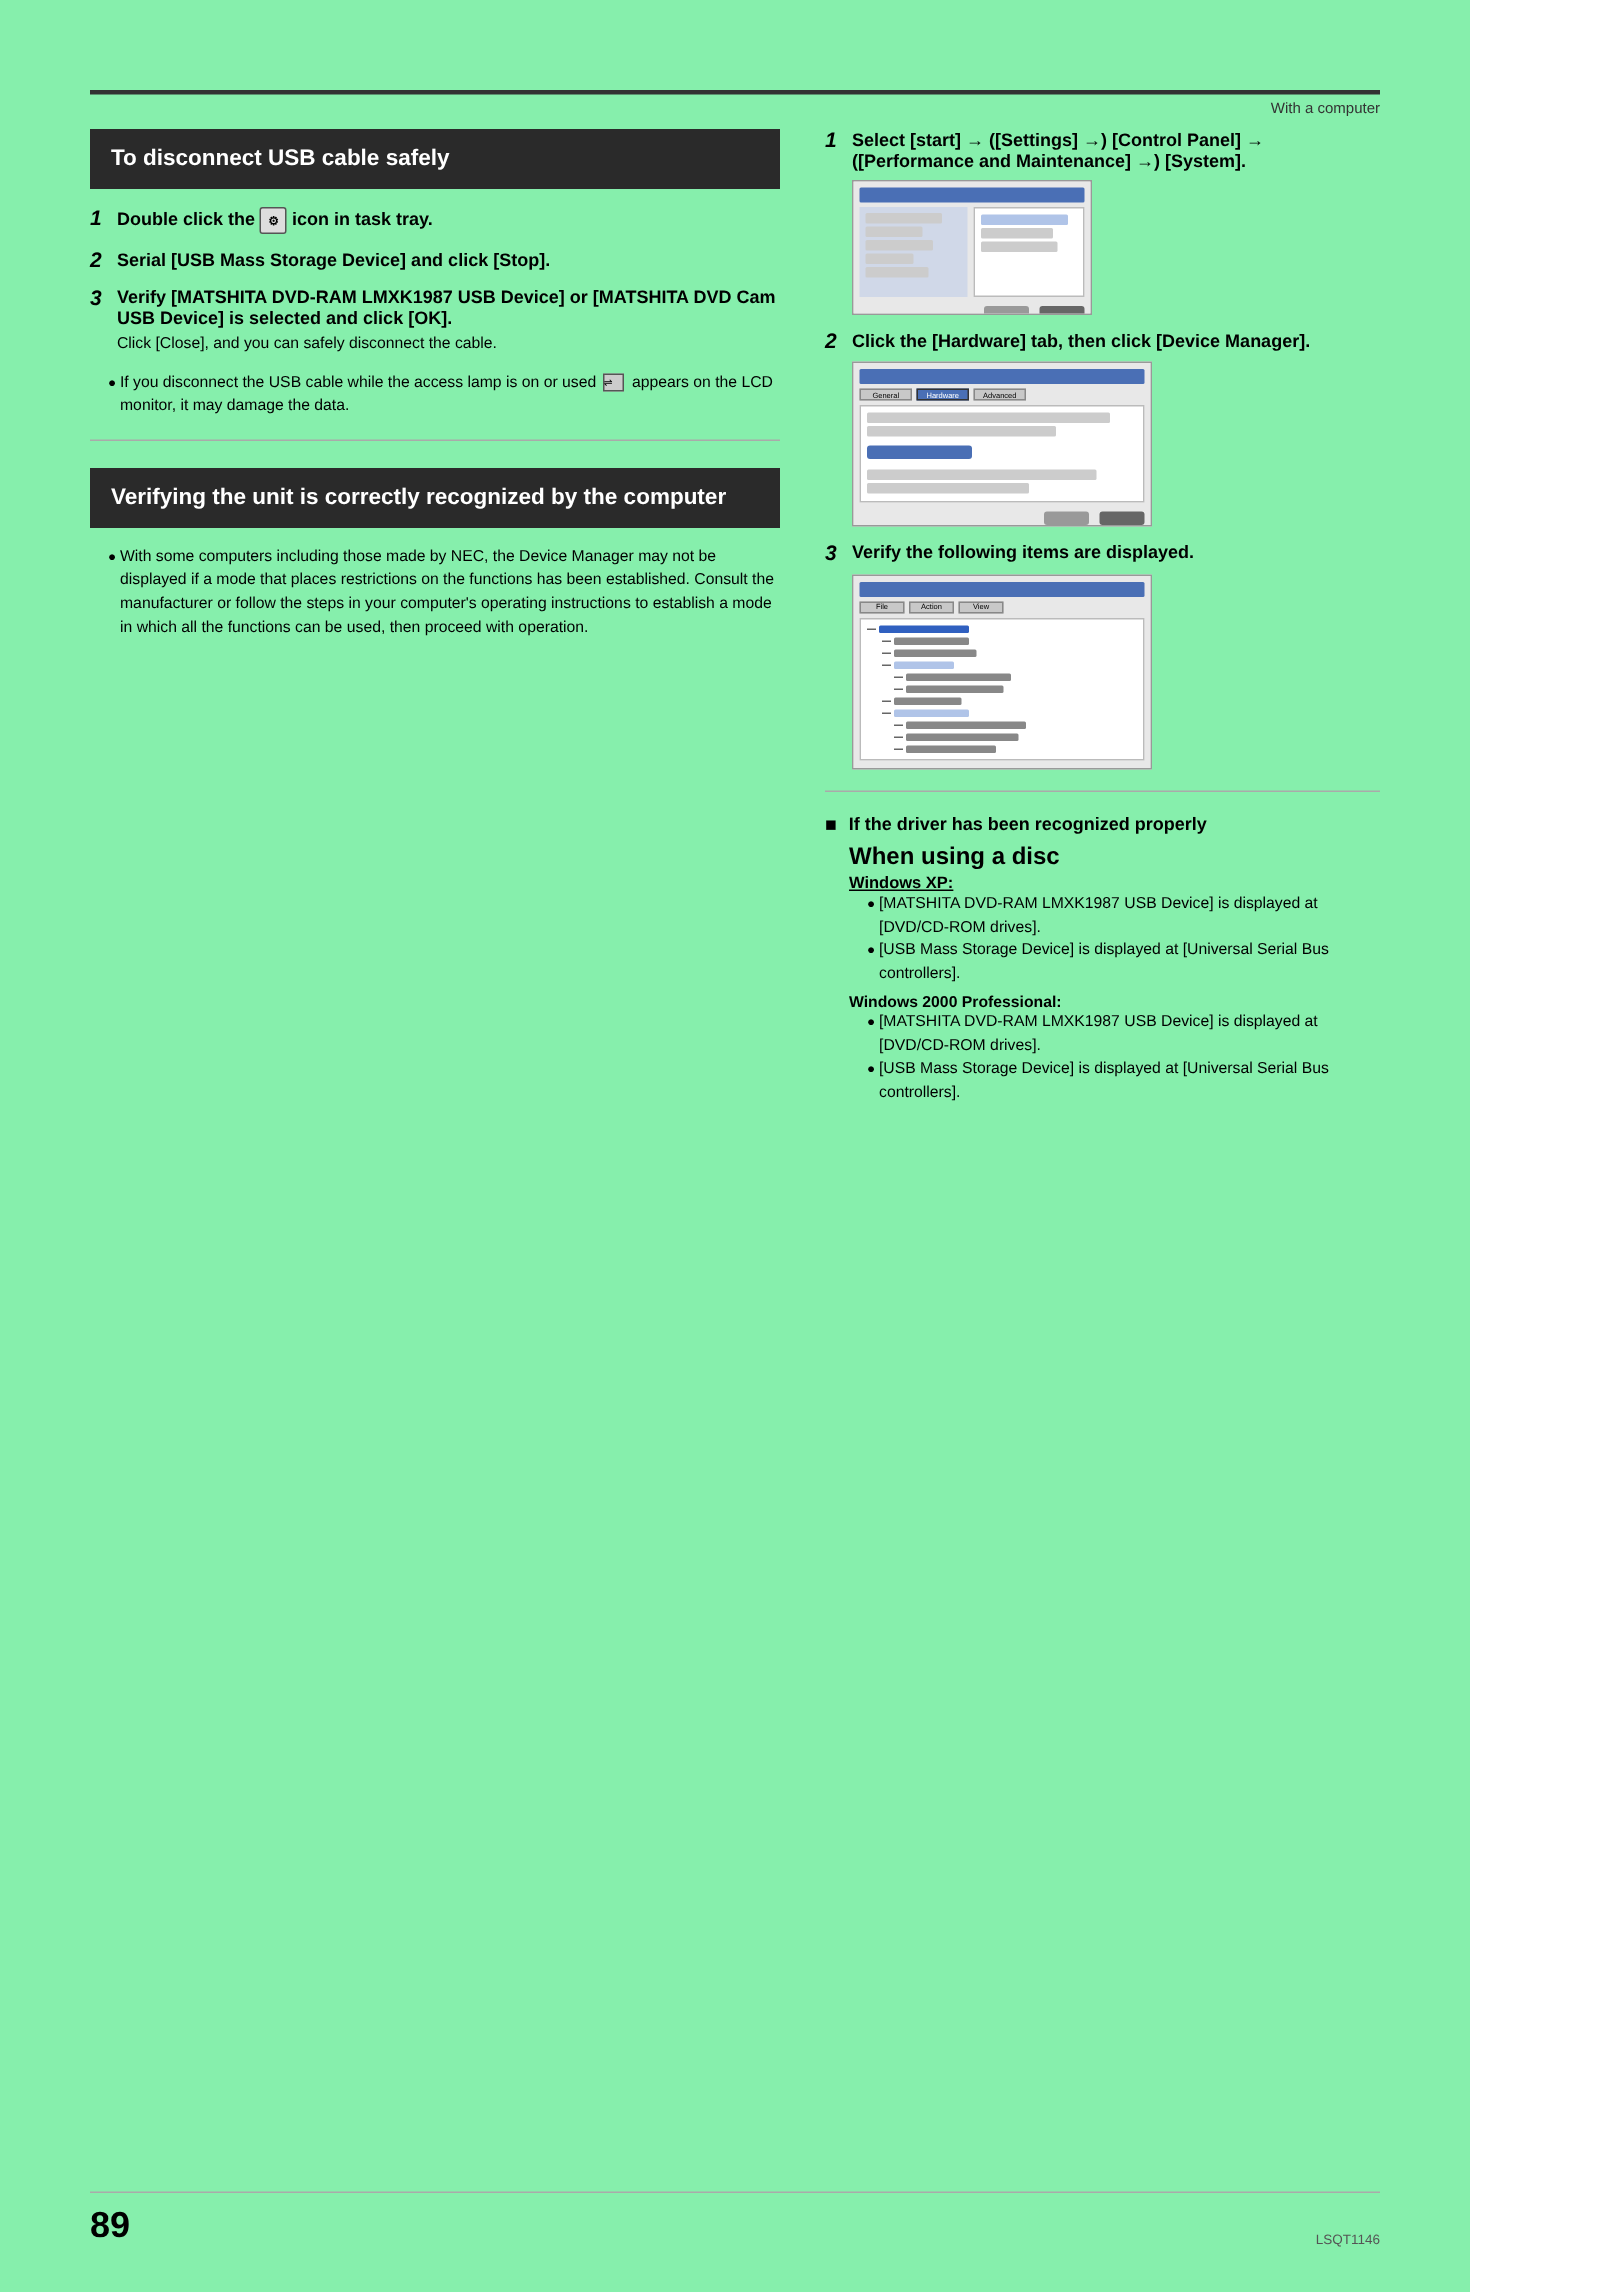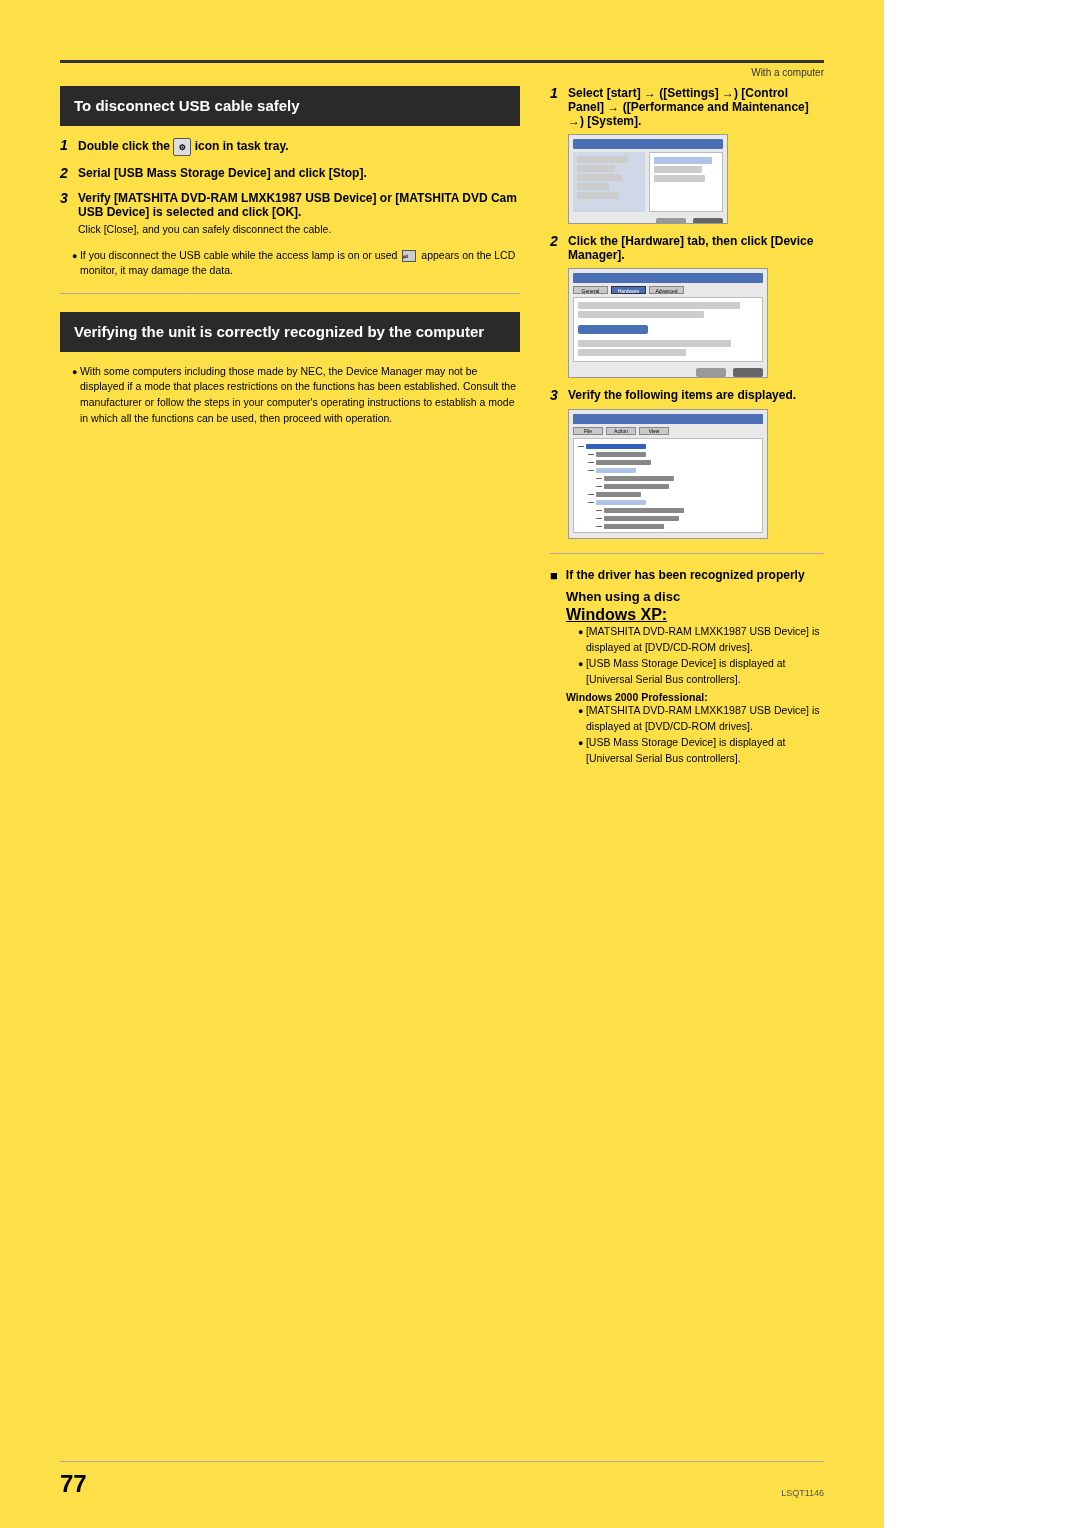--- a/index.html
+++ b/index.html
@@ -5,23 +5,23 @@
     * { margin: 0; padding: 0; box-sizing: border-box; }
     body {
       background: #fff;
       font-family: Arial, Helvetica, sans-serif;
       font-size: 11px;
       color: #000;
       width: 1080px;
       min-height: 1528px;
     }
     .page {
-      width: 884px;
+      width: 980px;
       min-height: 1528px;
-      background: #fde047;
+      background: #86efac;
       padding: 60px 60px 40px 60px;
       position: relative;
     }
     .top-rule {
       border-top: 3px solid #333;
       margin-bottom: 0;
     }
     .with-a-computer {
       text-align: right;
       font-size: 10px;
@@ -408,34 +408,34 @@
 
       <hr class="horizontal-rule">
 
       <div class="step">
         <div class="step-title" style="font-weight: bold;">
           <span style="font-size:13px; margin-right: 4px;">■</span>
           <span class="step-text">If the driver has been recognized properly</span>
         </div>
 
         <div style="margin-left: 16px;">
-          <div class="bold" style="margin-top: 6px; font-size: 13px;">When using a disc</div>
-          <div class="bold" style="margin-top: 2px; font-size: 16px; text-decoration: underline;">Windows XP:</div>
+          <div class="bold" style="margin-top: 6px; font-size: 16px;">When using a disc</div>
+          <div class="bold" style="margin-top: 2px; font-size: 11px; text-decoration: underline;">Windows XP:</div>
           <div class="bullet">[MATSHITA DVD-RAM LMXK1987 USB Device] is displayed at [DVD/CD-ROM drives].</div>
           <div class="bullet">[USB Mass Storage Device] is displayed at [Universal Serial Bus controllers].</div>
           <div class="bold" style="margin-top: 4px; font-size: 10.5px; ">Windows 2000 Professional:</div>
           <div class="bullet">[MATSHITA DVD-RAM LMXK1987 USB Device] is displayed at [DVD/CD-ROM drives].</div>
           <div class="bullet">[USB Mass Storage Device] is displayed at [Universal Serial Bus controllers].</div>
         </div>
       </div>
 
     </div>
   </div>
 
   <div class="bottom-area">
     <div class="bottom-rule"></div>
     <div class="page-footer">
-      <div class="page-number">77</div>
+      <div class="page-number">89</div>
       <div class="page-code">LSQT1146</div>
     </div>
   </div>
 
 </div>
 
 </body></html>

